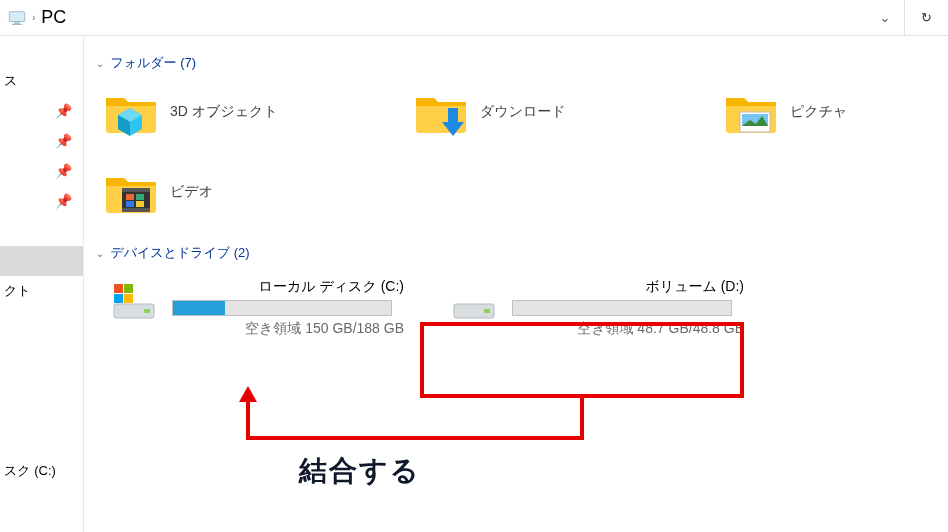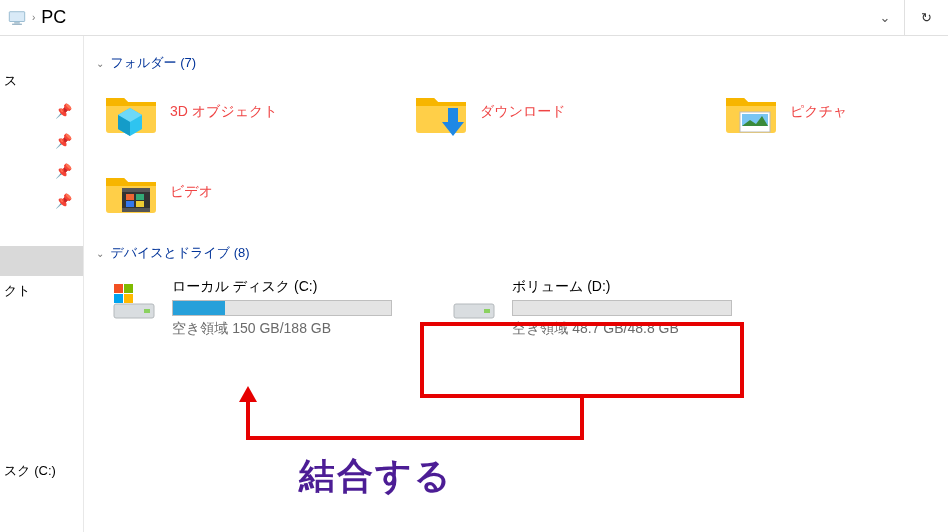--- a/index.html
+++ b/index.html
@@ -25,34 +25,34 @@
   .sidebar .row.active { background: #d9d9d9; }
 
   .content { flex: 1; padding: 18px 0 0 10px; position: relative; }
 
   .group-header { display: flex; align-items: center; gap: 6px; color: #003399; font-size: 13px; margin-bottom: 10px; padding-left: 2px; }
   .group-header .chev { color: #777; font-size: 10px; }
 
   .grid { display: grid; grid-template-columns: 310px 310px 220px; row-gap: 20px; margin-bottom: 22px; }
   .item { display: flex; align-items: center; gap: 12px; padding-left: 10px; height: 60px; }
   .item .icon { width: 54px; height: 48px; display: flex; align-items: center; justify-content: center; position: relative; }
-  .item .label { font-size: 14px; color: #ef4444; }
+  .item .label { font-size: 14px; color: #404040; }
 
   .drives { display: flex; gap: 30px; padding-left: 8px; position: relative; }
   .drive { display: flex; gap: 14px; width: 310px; padding: 6px 8px; }
   .drive .dicon { width: 48px; height: 48px; display: flex; align-items: center; justify-content: center; }
-  .drive .dinfo { flex: 1; }
+  .drive .dinfo { flex: 1; text-align: right; }
   .drive .dname { font-size: 14px; margin-bottom: 4px; }
   .drive .dbar { width: 220px; height: 16px; background: #e4e4e4; border: 1px solid #bfbfbf; margin-bottom: 4px; position: relative; }
   .drive .dbar .fill { height: 100%; background: #26a0da; }
   .drive .dfree { font-size: 14px; color: #6a6a6a; }
 
   
   .redbox { position: absolute; border: 4px solid #e60000; pointer-events: none; }
-  .anno-text { position: absolute; color: #4c1d95; font-weight: 700; font-size: 36px; letter-spacing: 2px; }
+  .anno-text { position: absolute; color: #0f172a; font-weight: 700; font-size: 28px; letter-spacing: 2px; }
   .anno-line { position: absolute; background: #e60000; }
   .anno-arrowhead { position: absolute; width: 0; height: 0; border-left: 9px solid transparent; border-right: 9px solid transparent; border-bottom: 16px solid #e60000; }
 
   
   svg { display: block; }
 </style>
 </head>
 <body>
 
 <div class="topbar">
@@ -174,21 +174,21 @@
               <rect x="32" y="33" width="8" height="6" fill="#ec3"></rect>
           </svg>
         </span>
         <span class="label">ビデオ</span>
       </div>
 
     </div>
 
     <div class="group-header">
       <span class="chev">⌄</span>
-      <span>デバイスとドライブ (8)</span>
+      <span>デバイスとドライブ (2)</span>
     </div>
 
     <div class="drives">
 
       <div class="drive">
         <span class="dicon">
           <svg width="48" height="48" viewBox="0 0 48 48">
             <rect x="4" y="26" width="40" height="14" rx="2" fill="#d9dde0" stroke="#b4b9bc"></rect>
             <rect x="34" y="31" width="6" height="4" fill="#8bd160"></rect>
             <g transform="translate(4,6)">

